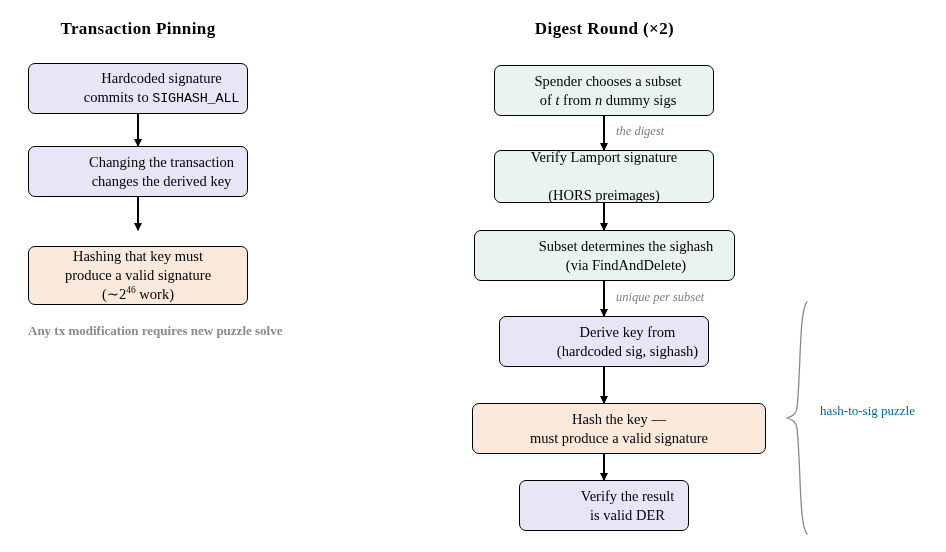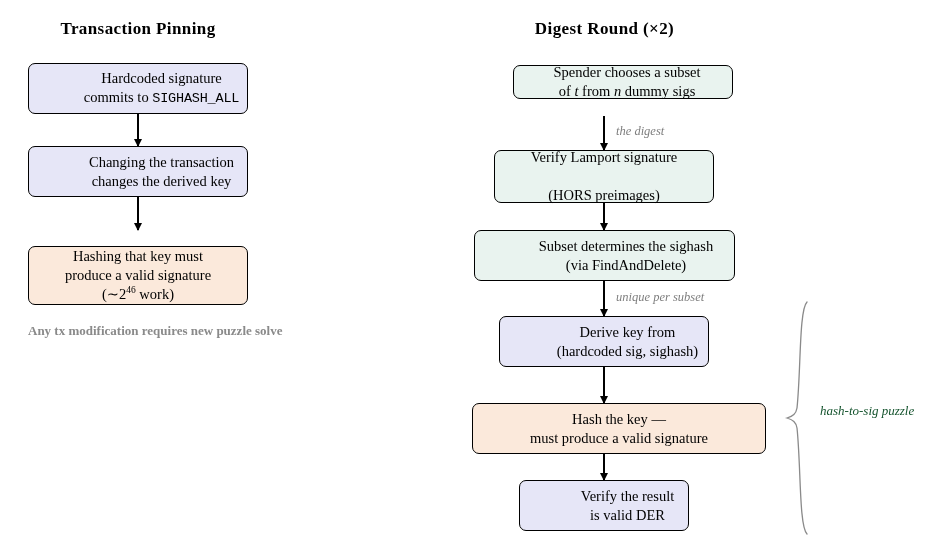--- a/index.html
+++ b/index.html
@@ -75,23 +75,22 @@
     white-space:nowrap;
     font-weight:bold;
   }
 
   .brace{position:absolute;}
   .brace-label{
     position:absolute;
     font-family:"Liberation Serif", serif;
     font-size:13px;
     line-height:1.35;
-    color:#14532d;
+    color:#0369a1;
     white-space:nowrap;
-    font-style:italic;
   }
 </style>
 </head>
 <body>
 
 <div class="stage">
 
   <div class="col-title" style="left:28px;top:19px;width:220px;">Transaction Pinning</div>
 
   <div class="node fill-lav" style="left:28px;top:63px;width:220px;height:51px;">
@@ -114,21 +113,21 @@
     <span class="ln"><span>(∼2</span><sup>46</sup><span> work)</span></span>
   </div>
 
   <div class="caption" style="left:28px;top:322px;width:220px;">
     <span class="ln">Any tx modification</span>
     <span class="ln">requires new puzzle solve</span>
   </div>
 
   <div class="col-title" style="left:474px;top:19px;width:261px;">Digest Round (×2)</div>
 
-  <div class="node fill-mint" style="left:513px;top:65px;width:220px;height:34px;padding-left:8px;">
+  <div class="node fill-mint" style="left:494px;top:65px;width:220px;height:51px;padding-left:8px;">
     <span class="ln">Spender chooses a subset</span>
     <span class="ln"><span>of </span><span class="it">t</span><span> from </span><span class="it">n</span><span> dummy sigs</span></span>
   </div>
 
   <div class="arrow" style="left:603px;top:116px;height:34px;"></div>
   <div class="edge-label" style="left:616px;top:124px;">the digest</div>
 
   <div class="node fill-mint" style="left:494px;top:150px;width:220px;height:53px;gap:19px;">
     <span class="ln">Verify Lamport signature</span>
     <span class="ln">(HORS preimages)</span>

